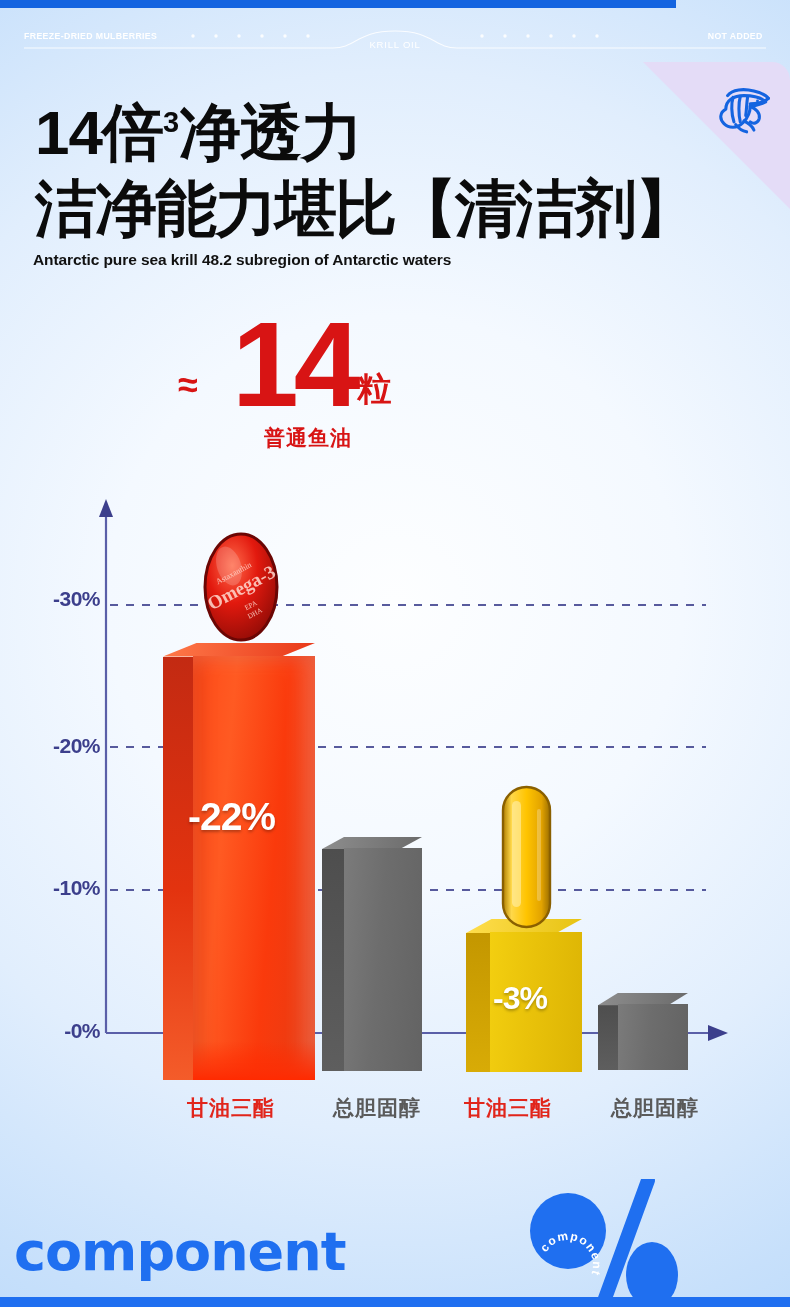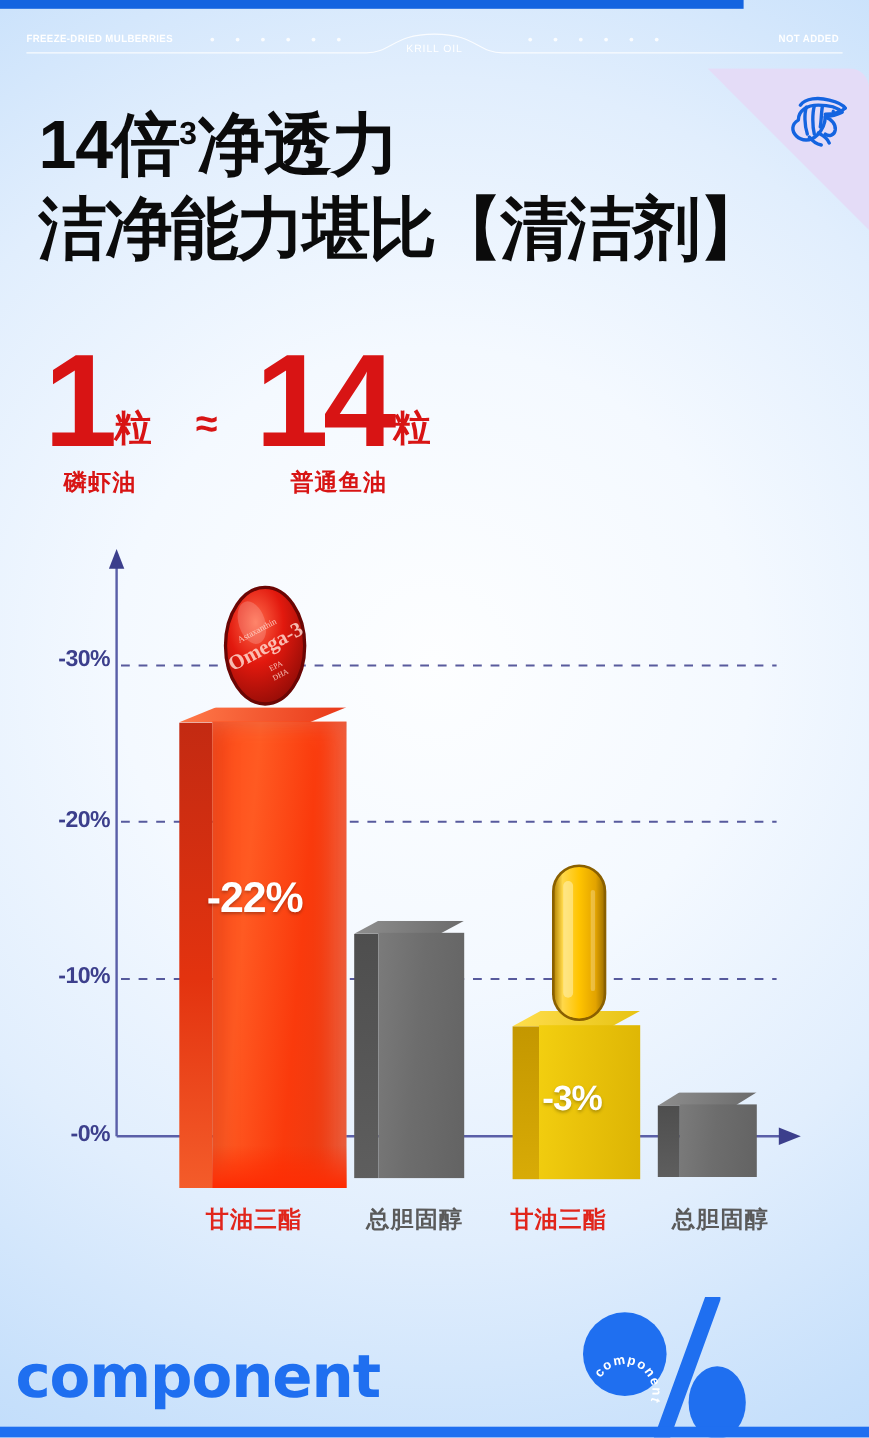--- a/index.html
+++ b/index.html
@@ -237,26 +237,23 @@
         <path d="M24,44 C27,48 31,51 36,52"></path>
         <circle cx="48" cy="18" r="1.6" fill="#1464e0" stroke="none"></circle>
       </g>
     </svg>
   </div>
 
   <div id="headline">
     <div class="hl" id="hl-1"><span>14倍</span><span class="sup">3</span><span>净透力</span></div>
     <div class="hl" id="hl-2">洁净能力堪比【清洁剂】</div>
   </div>
+  <div id="subtitle">Antarctic pure sea krill   48.2 subregion of Antarctic waters</div>
 
   <div id="compare">
-    <div class="cmp-group" id="cmp-left">
-      <div><span class="cmp-num">1</span><span class="cmp-unit">粒</span></div>
-      <div class="cmp-caption">磷虾油</div>
-    </div>
 
     <div id="approx">≈</div>
 
     <div class="cmp-group" id="cmp-right">
       <div><span class="cmp-num">14</span><span class="cmp-unit">粒</span></div>
       <div class="cmp-caption">普通鱼油</div>
     </div>
   </div>
 
   <div id="chart">

